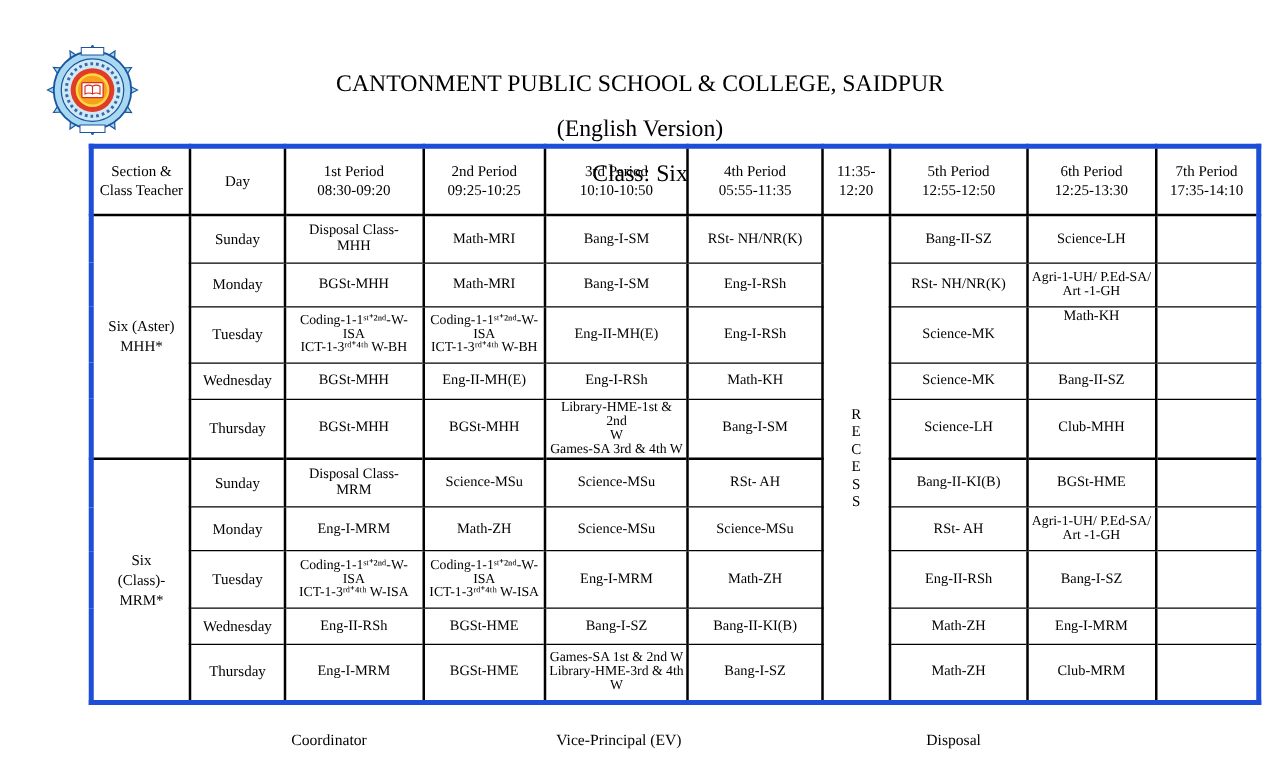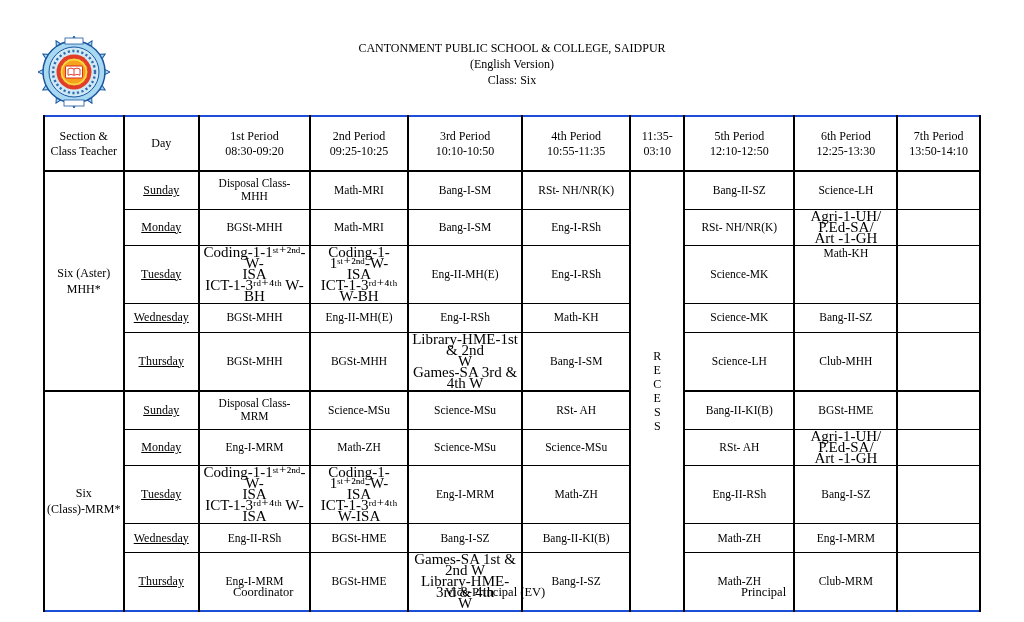--- a/index.html
+++ b/index.html
@@ -2,34 +2,34 @@
 <html><head>
 <meta charset="utf-8">
 <style>
   html,body{margin:0;padding:0;}
   body{
     width:1024px;height:622px;position:relative;background:#ffffff;
     font-family:"Liberation Serif","DejaVu Serif",serif;color:#000;
   }
   .logo{position:absolute;left:37px;top:36px;width:74px;height:72px;}
   .title-block{position:absolute;left:0;top:40px;width:1024px;text-align:center;line-height:16px;}
-  .title-line{font-size:12px;}
+  .title-line{font-size:19px;margin-top:20px;}
   .routine{position:absolute;left:43px;top:115px;border-collapse:collapse;table-layout:fixed;width:938px;}
   .routine td,.routine th{
     border:1px solid #000;border-left-width:2px;border-right-width:2px;
     text-align:center;vertical-align:middle;padding:1px 2px;
     font-size:11.5px;font-weight:normal;white-space:pre-line;overflow:hidden;line-height:13px;
   }
-  .routine{border:2px solid #1d4ed8;}
+  .routine{border:4px solid #1d4ed8;margin-left:28px;}
   .routine tr.hdr th{border-bottom-width:2px;font-size:12px;line-height:15px;}
   .routine tr.sec-start td{border-top-width:2px;}
   td.sec{font-size:12px;line-height:16px;}
-  td.day{font-size:12px;text-decoration:underline;}
+  td.day{font-size:12px;}
   td.recess{font-size:12px;line-height:14px;letter-spacing:0;}
-  td.small{font-size:15px;line-height:11px;}
+  td.small{font-size:11px;line-height:11px;font-family:Liberation Serif, serif;}
   .footer-row{position:absolute;left:0;top:585px;width:868px;height:20px;font-size:12.5px;}
   .sig{position:absolute;white-space:nowrap;}
   .sig.coordinator{left:233px;}
   .sig.vice{left:445px;}
   .sig.principal{left:741px;}
 </style>
 </head>
 <body>
 
 <div class="logo">
@@ -88,29 +88,29 @@
     <th>Section &amp;
 Class Teacher</th>
     <th>Day</th>
     <th>1st  Period
 08:30-09:20</th>
     <th>2nd  Period
 09:25-10:25</th>
     <th>3rd Period
 10:10-10:50</th>
     <th>4th Period
-10:55-11:35</th>
+05:55-11:35</th>
     <th>11:35-
-03:10</th>
+12:20</th>
     <th>5th Period
-12:10-12:50</th>
+12:55-12:50</th>
     <th>6th Period
 12:25-13:30</th>
     <th>7th Period
-13:50-14:10</th>
+17:35-14:10</th>
   </tr>
 
   <tr style="height:38px">
     <td class="sec" rowspan="5">Six (Aster)
 MHH*</td>
     <td class="day">Sunday</td>
     <td>Disposal Class-
 MHH</td>
     <td>Math-MRI</td>
     <td>Bang-I-SM</td>
@@ -232,14 +232,14 @@
     <td>Math-ZH</td>
     <td>Club-MRM</td>
     <td></td>
   </tr>
 </tbody>
   </table>
 
 <div class="footer-row">
   <span class="sig coordinator">Coordinator</span>
   <span class="sig vice">Vice-Principal (EV)</span>
-  <span class="sig principal">Principal</span>
+  <span class="sig principal">Disposal</span>
 </div>
 
 </body></html>

